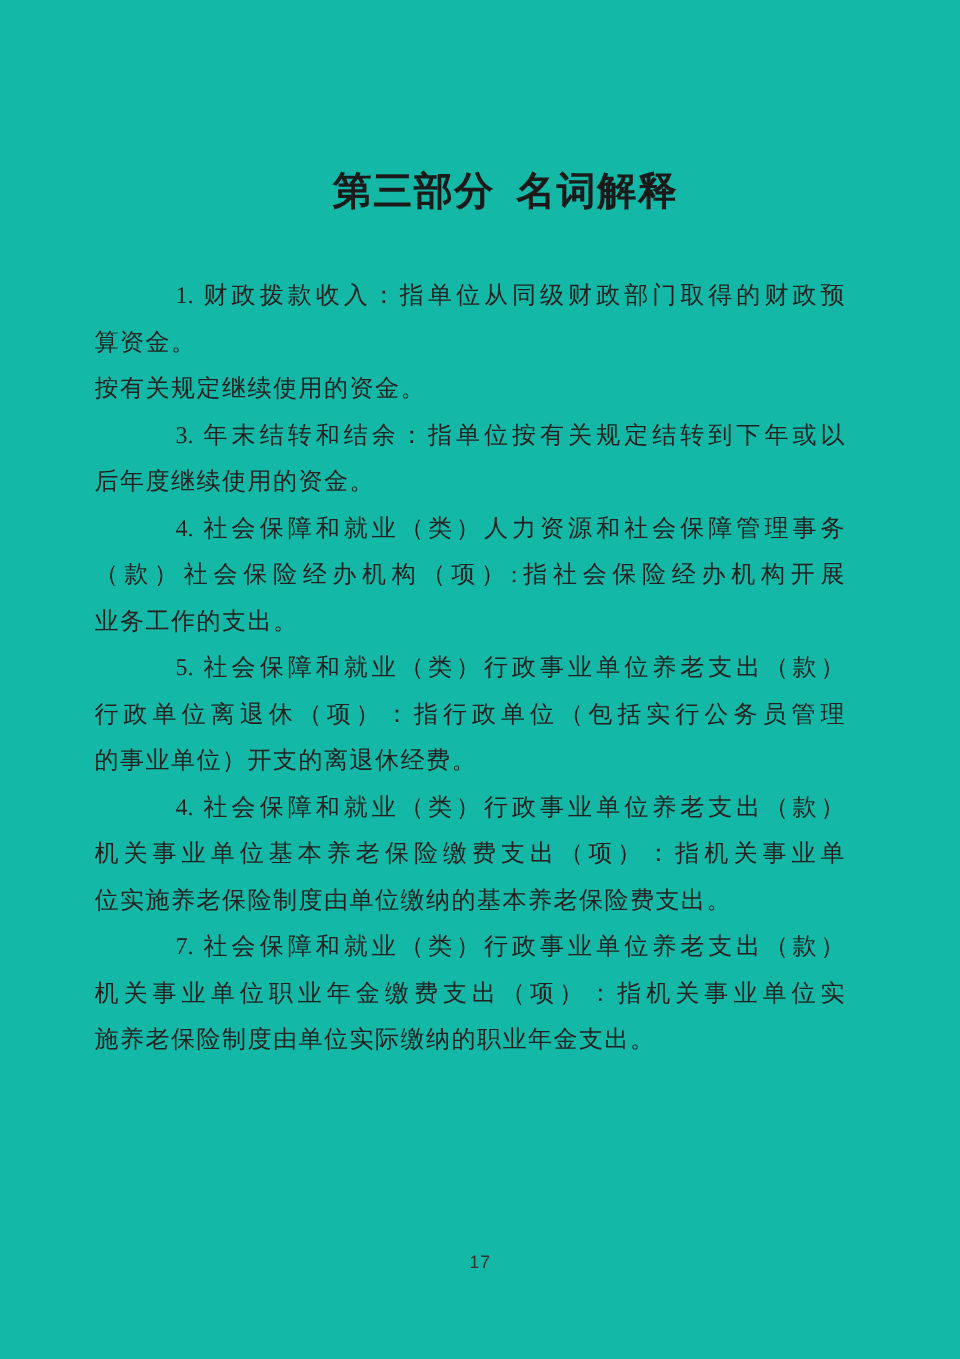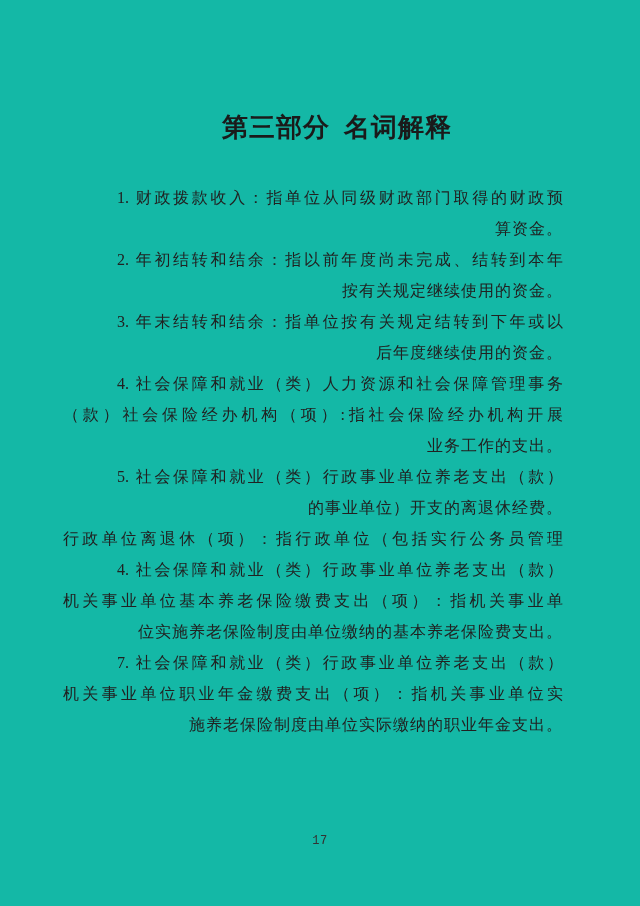--- a/index.html
+++ b/index.html
@@ -46,67 +46,66 @@
     overflow: visible;
   }
   
   .ln.just {
     text-align: justify;
     text-align-last: justify;
   }
   
   .ln.first { text-indent: 54px; }
   
-  .ln.last { letter-spacing: 1px; text-align: right; }
+  .ln.last { letter-spacing: 1px; }
   .pagenum {
     position: absolute;
     left: 0;
     right: 0;
     top: 834px;
     text-align: center;
     font-size: 12px;
     letter-spacing: 0.5px;
     color: #333333;
-    font-family: Liberation Mono, monospace;
+    font-family: Liberation Sans, sans-serif;
   }
 </style>
 </head>
 <body>
 
 <div class="page">
 
   <h1 class="title">第三部分 名词解释</h1>
 
   <div class="body">
 
     <div class="para">
       <div class="ln first just">1. 财政拨款收入：指单位从同级财政部门取得的财政预</div>
       <div class="ln last">算资金。</div>
     </div>
 
     <div class="para">
-      <div class="ln first just">2. 年初结转和结余：指以前年度尚未完成、结转到本年</div>
       <div class="ln last">按有关规定继续使用的资金。</div>
     </div>
 
     <div class="para">
       <div class="ln first just">3. 年末结转和结余：指单位按有关规定结转到下年或以</div>
       <div class="ln last">后年度继续使用的资金。</div>
     </div>
 
     <div class="para">
       <div class="ln first just">4. 社会保障和就业（类）人力资源和社会保障管理事务</div>
       <div class="ln just">（款）社会保险经办机构（项）:指社会保险经办机构开展</div>
       <div class="ln last">业务工作的支出。</div>
     </div>
 
     <div class="para">
       <div class="ln first just">5. 社会保障和就业（类）行政事业单位养老支出（款）</div>
+      <div class="ln just">行政单位离退休（项）：指行政单位（包括实行公务员管理</div>
       <div class="ln last">的事业单位）开支的离退休经费。</div>
-      <div class="ln just">行政单位离退休（项）：指行政单位（包括实行公务员管理</div>
     </div>
 
     <div class="para">
       <div class="ln first just">4. 社会保障和就业（类）行政事业单位养老支出（款）</div>
       <div class="ln just">机关事业单位基本养老保险缴费支出（项）：指机关事业单</div>
       <div class="ln last">位实施养老保险制度由单位缴纳的基本养老保险费支出。</div>
     </div>
 
     <div class="para">
       <div class="ln first just">7. 社会保障和就业（类）行政事业单位养老支出（款）</div>

